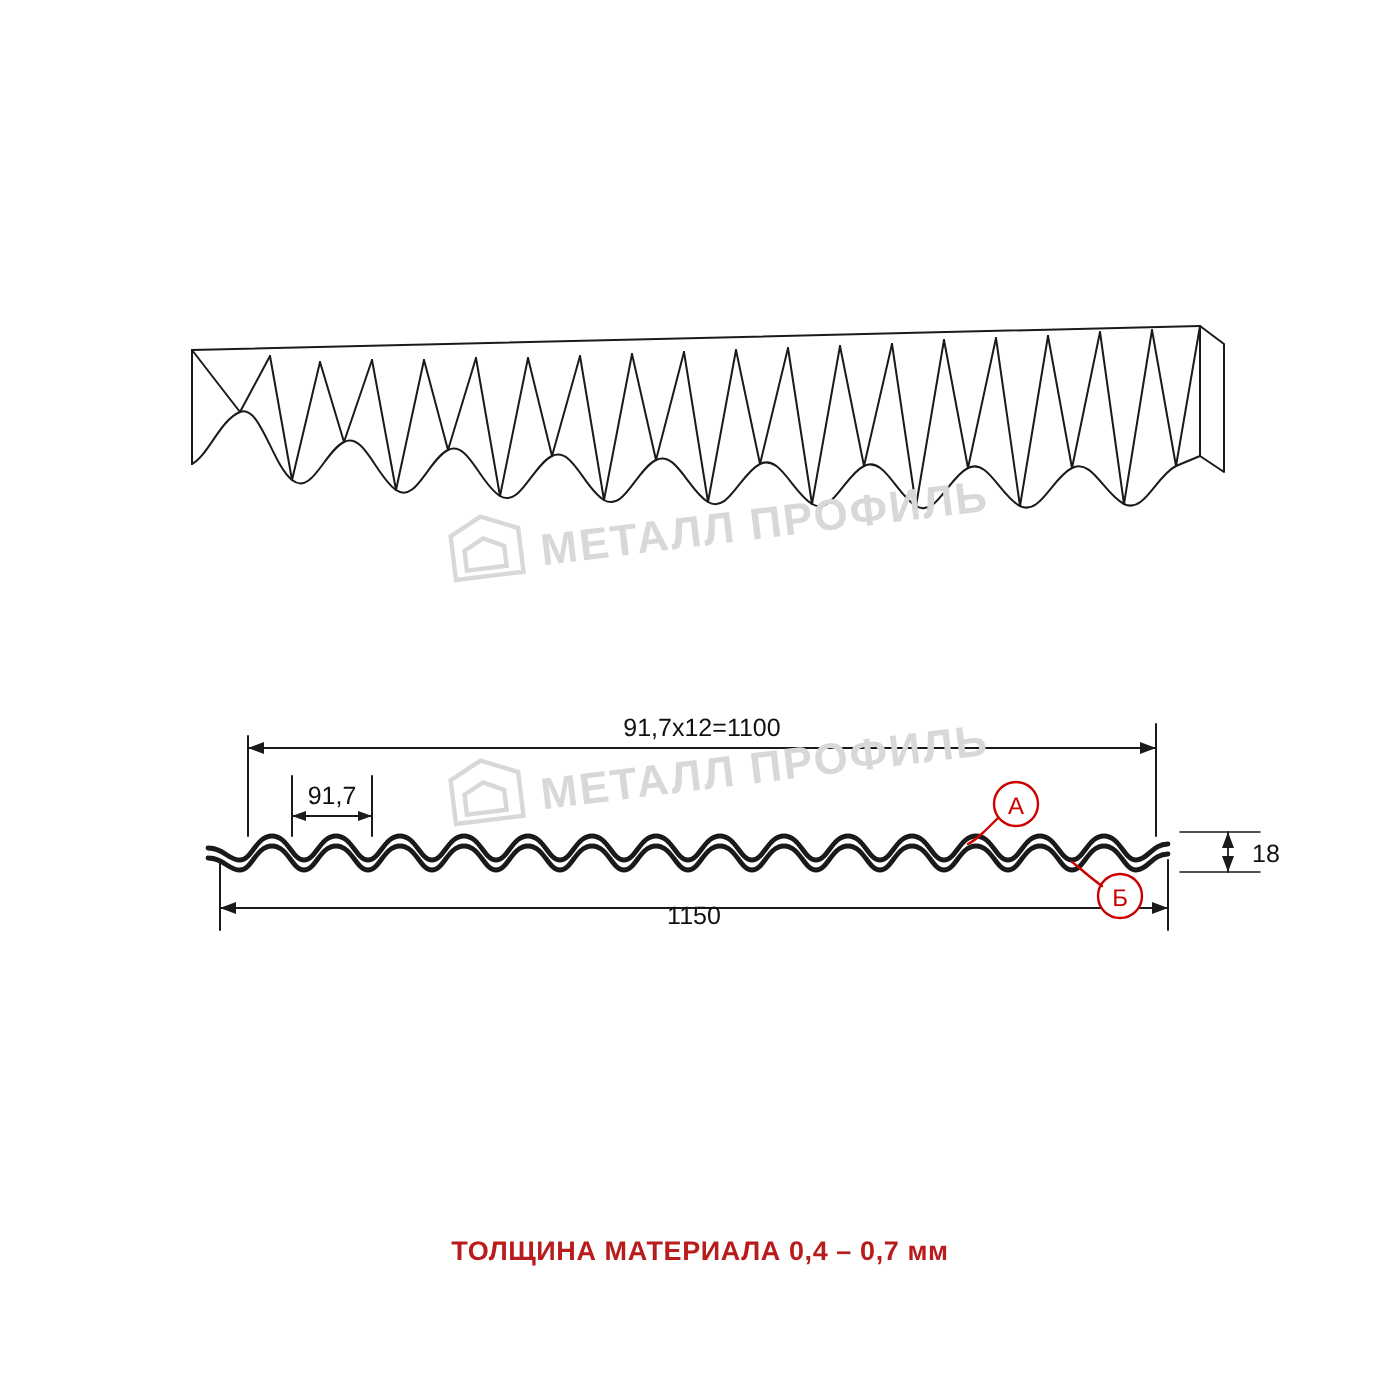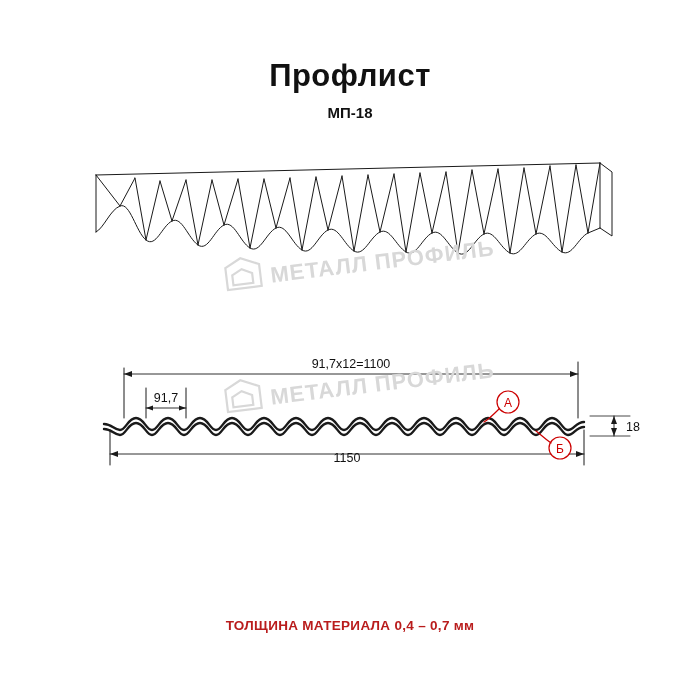--- a/index.html
+++ b/index.html
@@ -74,22 +74,20 @@
     font-size: 12px;
     fill: #cc0000;
     font-weight: normal;
   }
 </style>
 </head>
 <body>
 
 <div class="page">
 
-  <div class="title">Профлист</div>
-  <div class="subtitle">МП-18</div>
 
   <svg width="700" height="340" viewBox="0 0 700 340">
     <g fill="none" stroke="#1a1a1a" stroke-width="1" stroke-linejoin="round" stroke-linecap="round">
 
       <path d="M96 175 L600 163"></path>
 
       <path d="M96 232
                C 104 228 110 210 120 206
                C 130 202 136 232 146 240
                C 156 248 162 226 172 221

